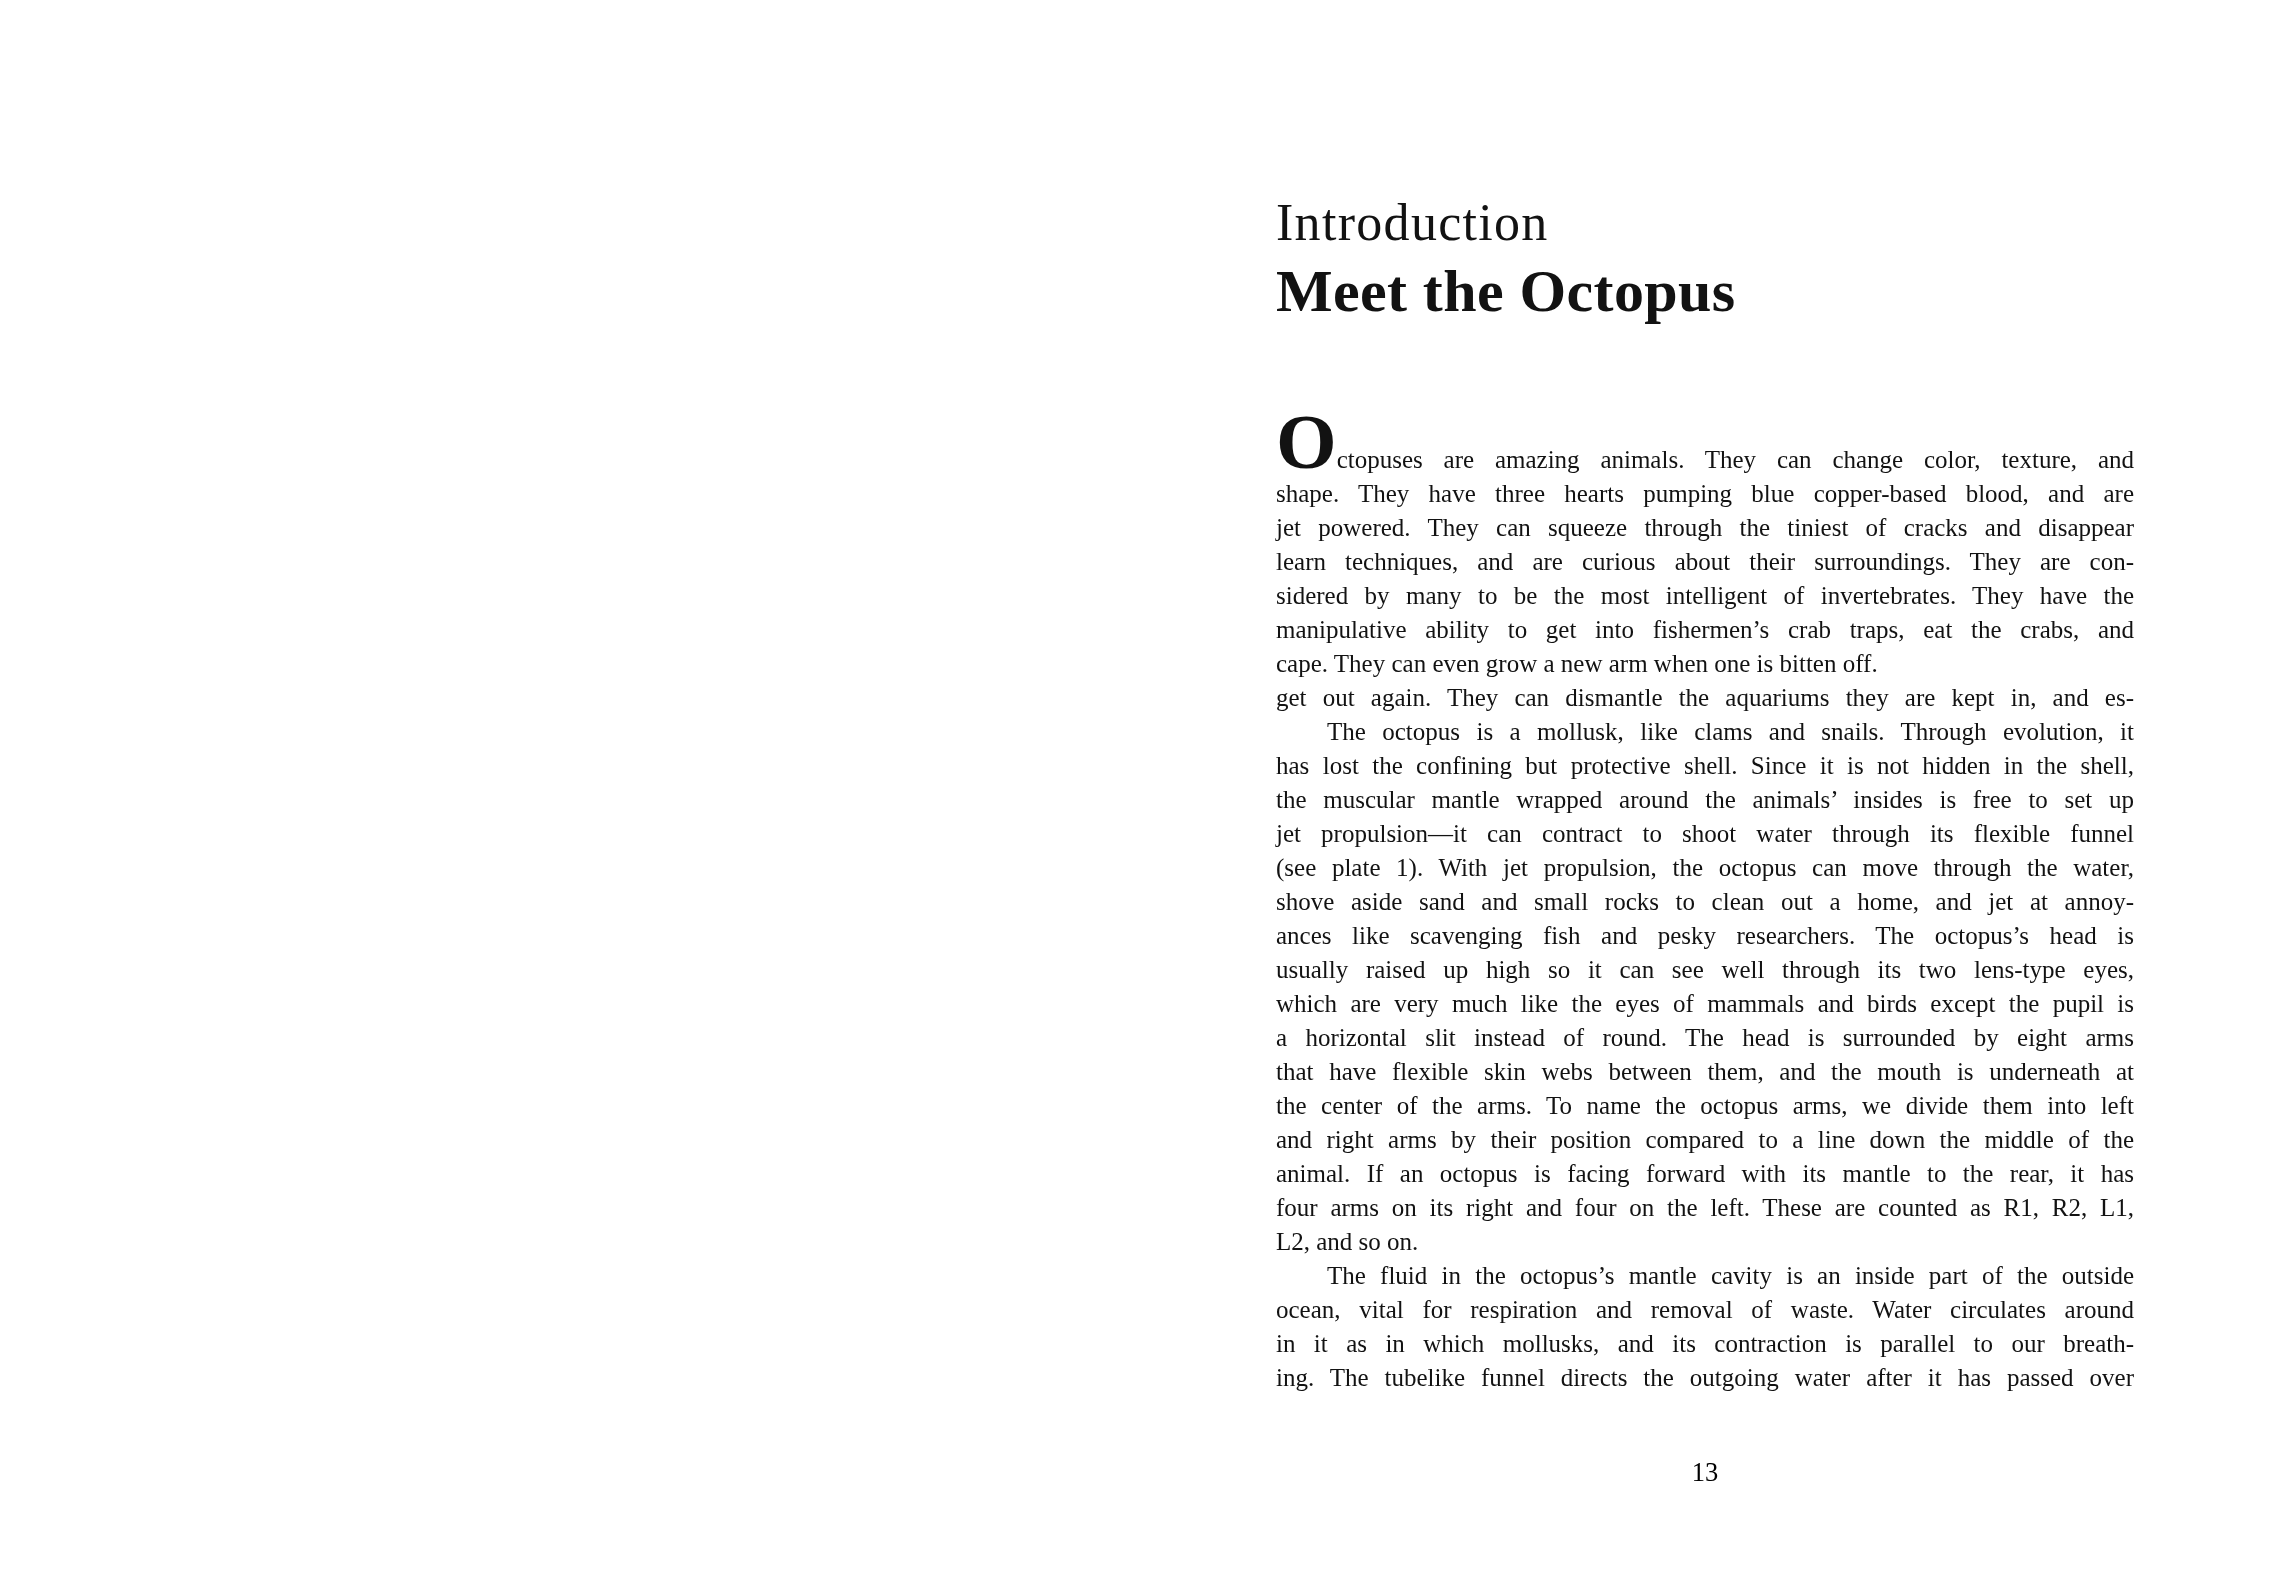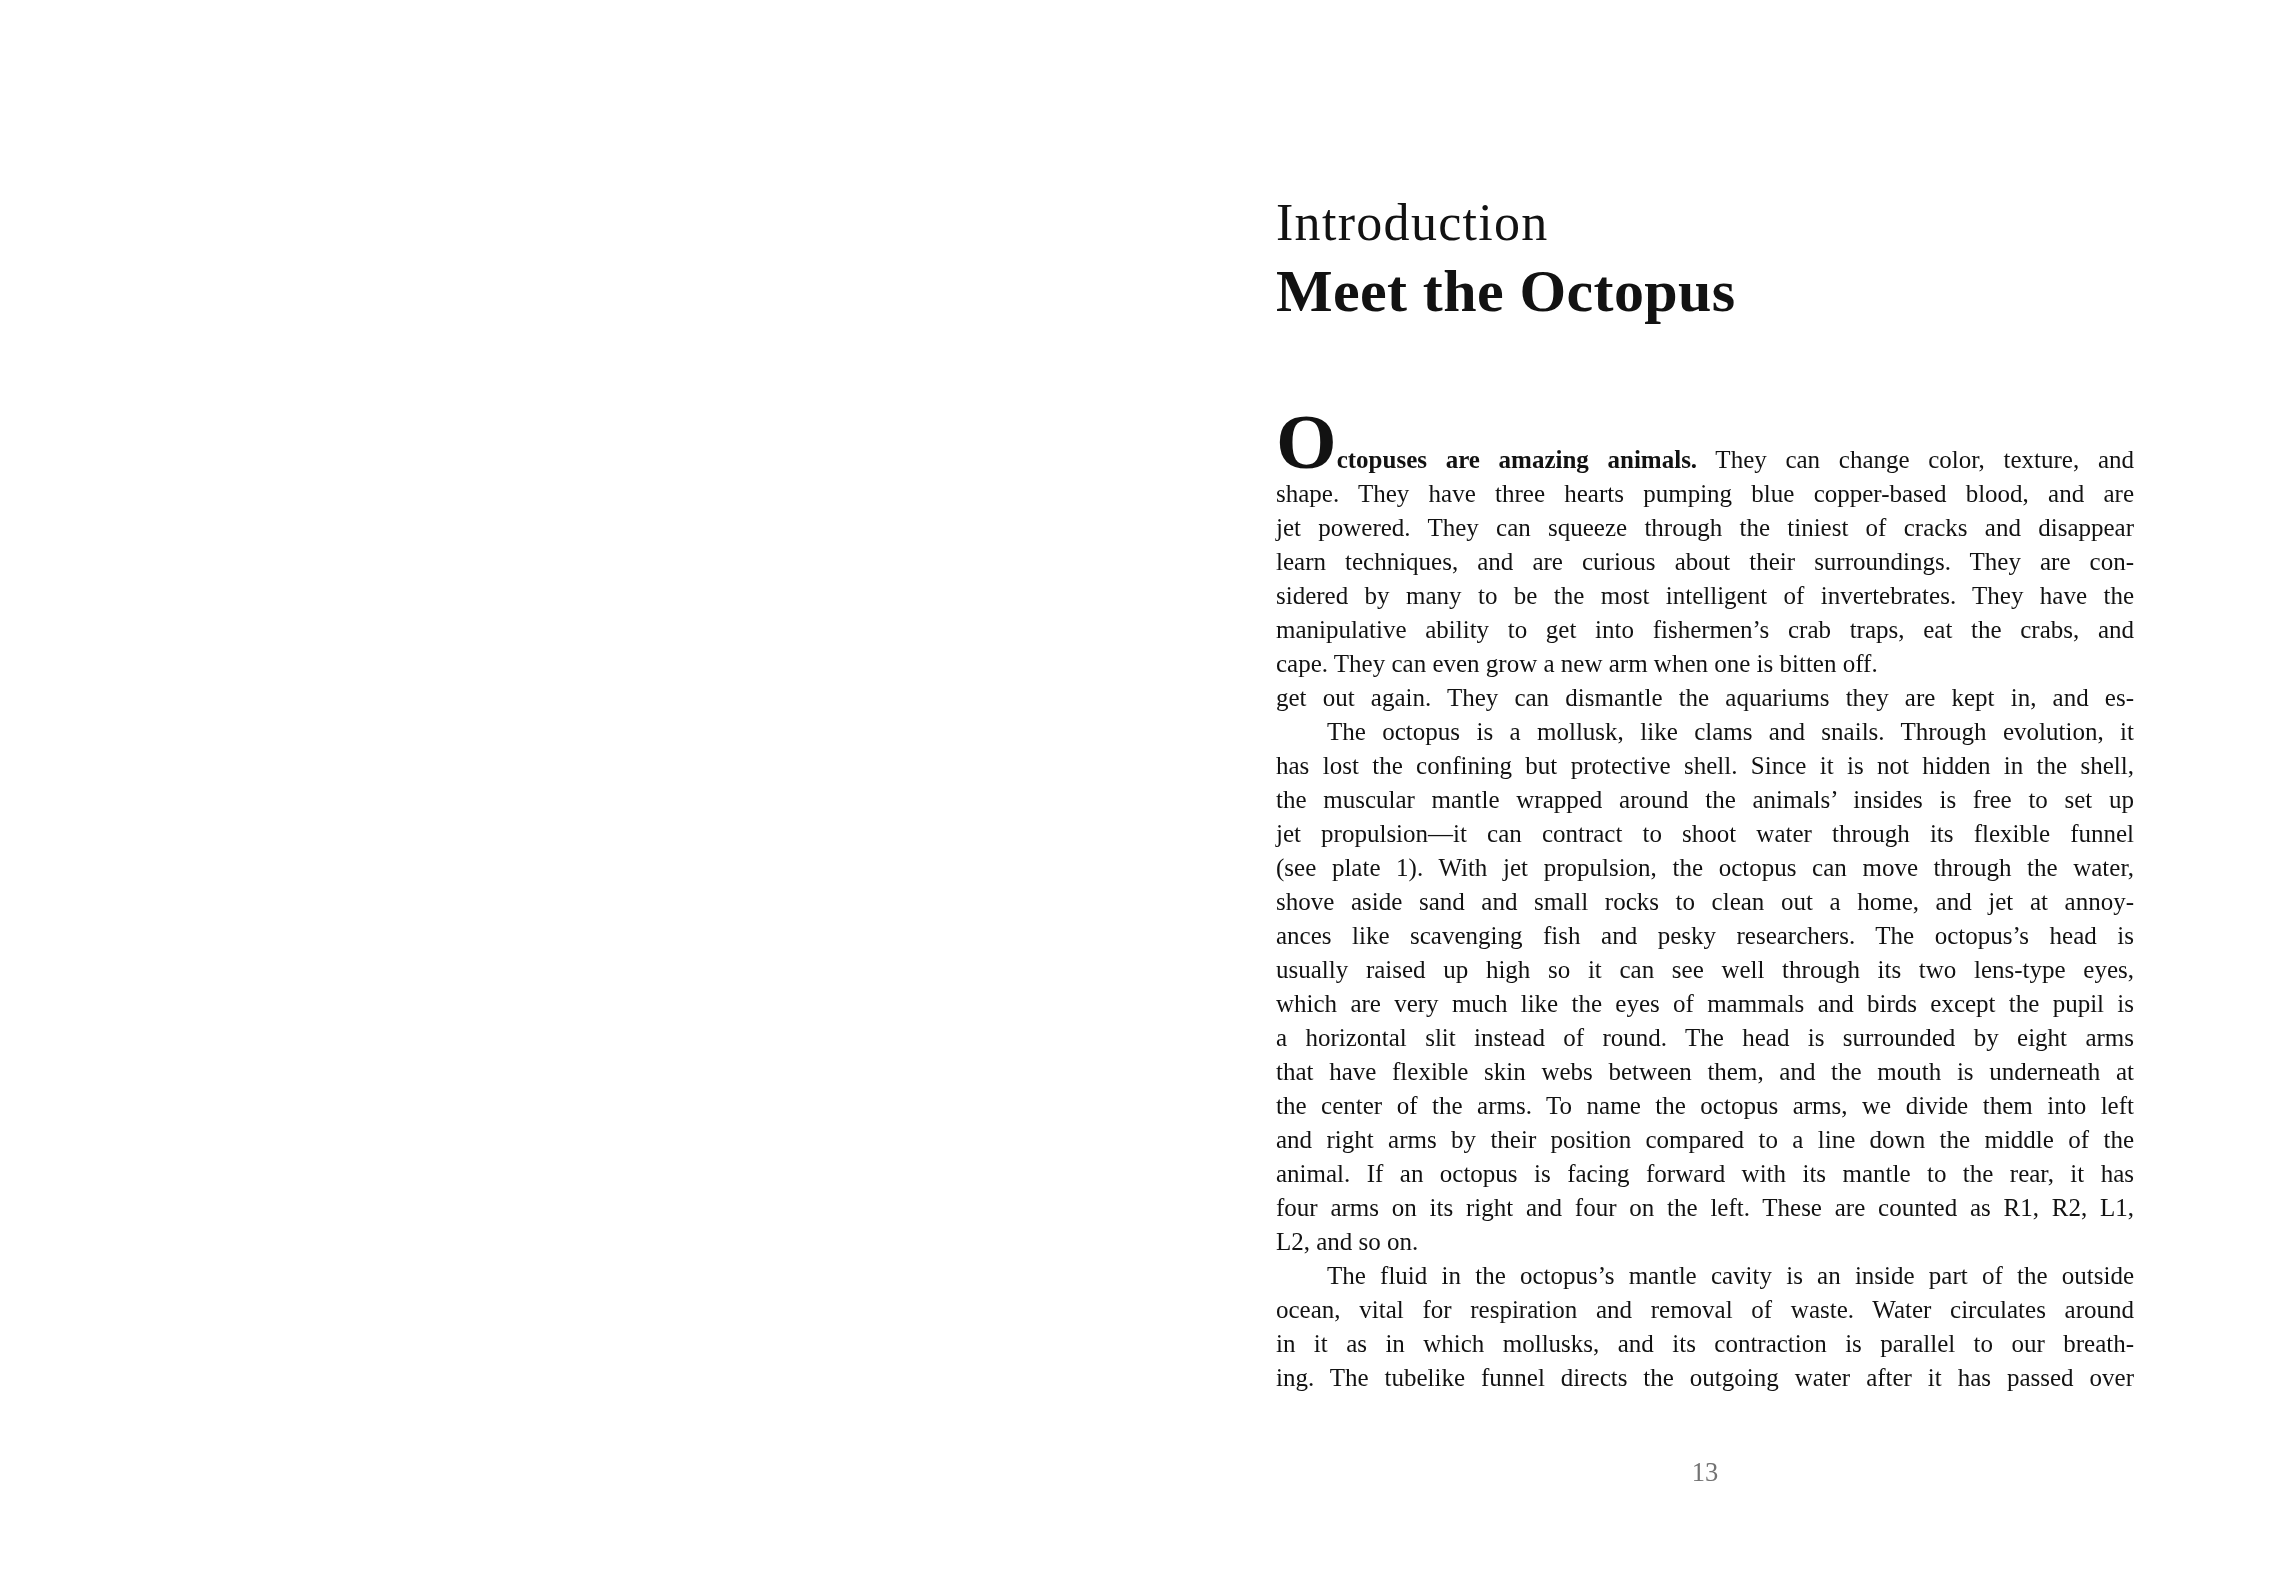--- a/index.html
+++ b/index.html
@@ -56,31 +56,31 @@
   }
   .line.indent {
     text-indent: 51px;
   }
   .dropcap {
     font-size: 78px;
     line-height: 34px;
     font-weight: bold;
   }
   .bold-lead {
-    font-weight: bold;
+    font-weight: normal;
   }
   .page-number {
     position: absolute;
     left: 1276px;
     top: 1457px;
     width: 858px;
     text-align: center;
     font-size: 26.5px;
     line-height: 30px;
-    color: #737373;
+    color: #000000;
   }
 </style>
 </head>
 <body>
 
 <div class="page">
   <div class="chapter-label">Introduction</div>
 
   <h1 class="chapter-title" style="margin:0; font-size:60px;">Meet the Octopus</h1>
 

